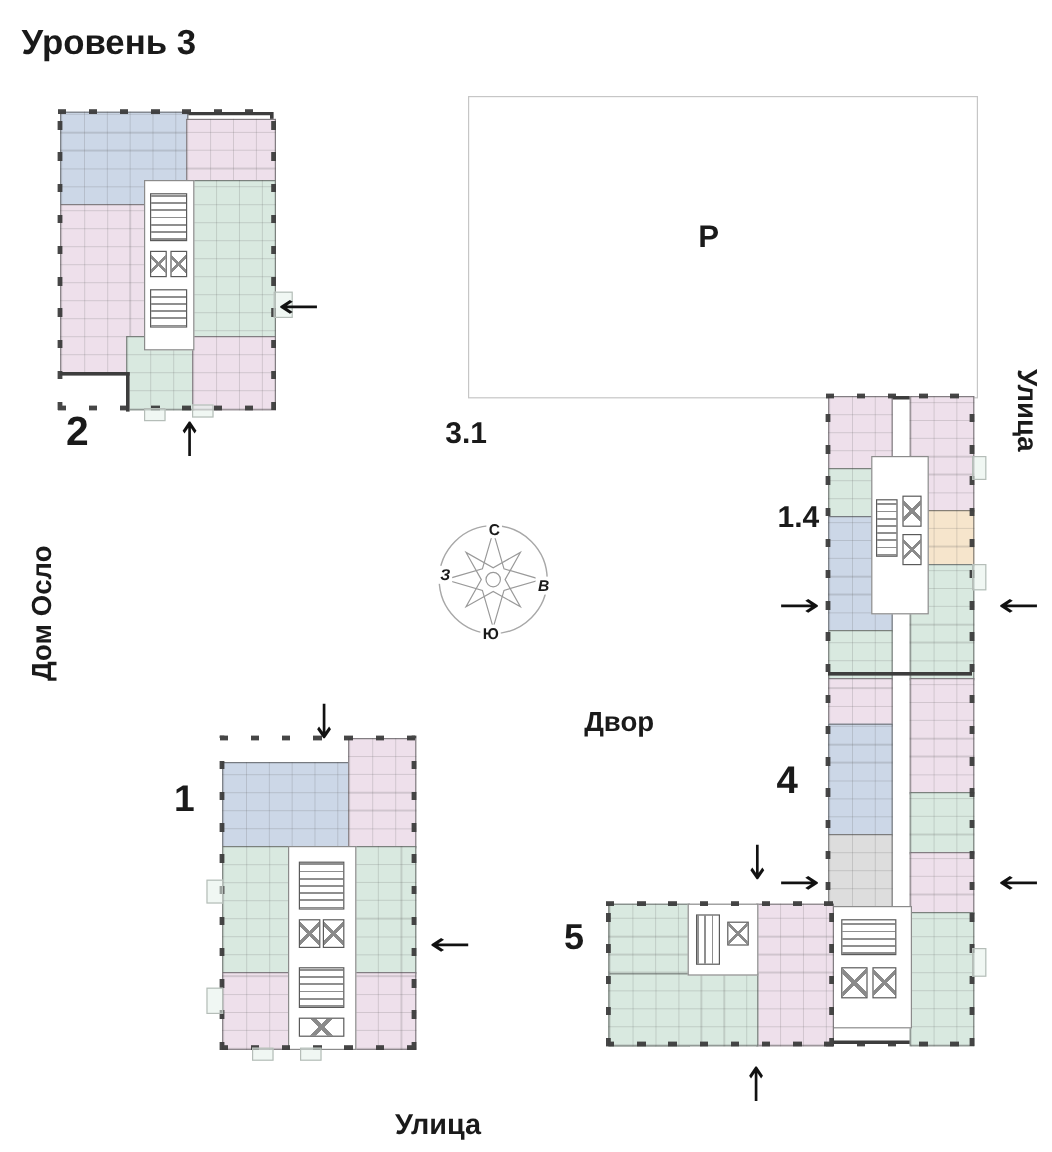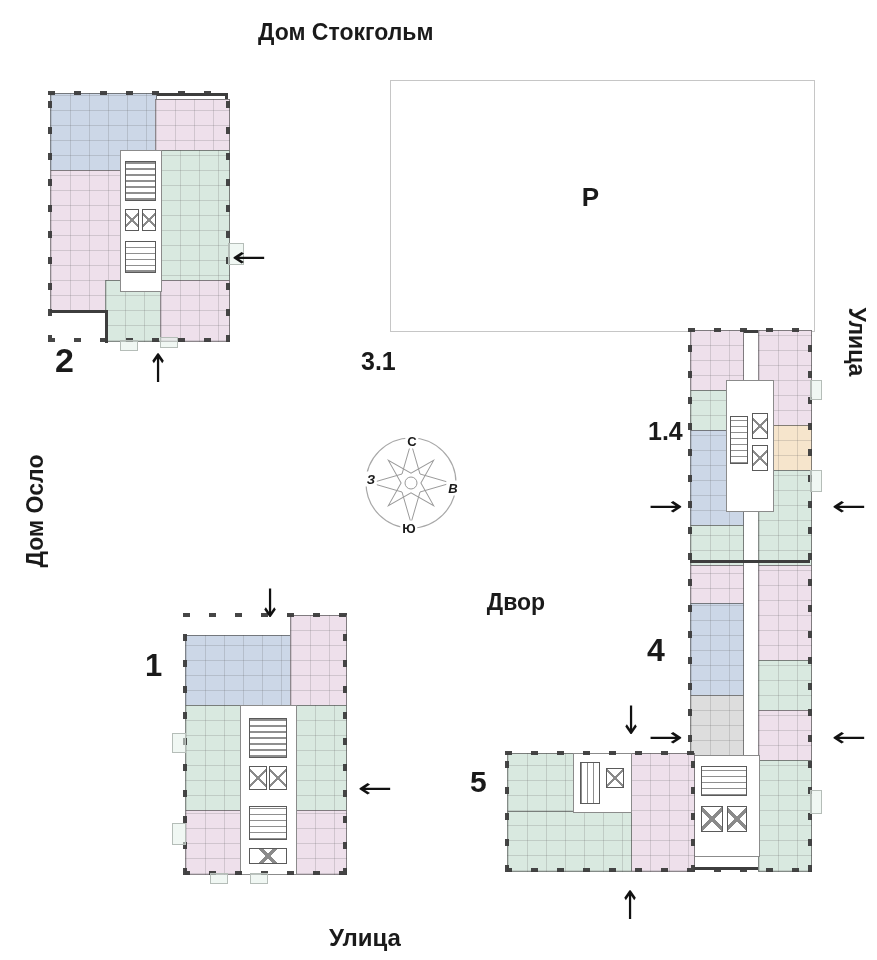--- a/index.html
+++ b/index.html
@@ -47,34 +47,34 @@
 
   .compass-letter{position:absolute;font-size:13px;font-weight:bold;background:#fff;padding:0 2px;
     transform:translate(-50%,-50%);}
   .compass-letter.it{font-style:italic;}
 </style>
 </head>
 <body>
 
 <div id="canvas">
 
-  <div class="lbl" style="left:258px;top:19px;font-size:23px;">Дом Стокгольм</div>
+  <div class="lbl" style="left:18px;top:20px;font-size:29px;">Уровень 3</div>
 
   <div class="lbl rot-ccw" style="left:35px;top:511px;font-size:23px;">Дом Осло</div>
   <div class="lbl rot-cw" style="left:856px;top:342px;font-size:23px;">Улица</div>
   <div class="lbl center" style="left:365px;top:938px;font-size:24px;">Улица</div>
   <div class="lbl center" style="left:516px;top:602px;font-size:23px;">Двор</div>
 
   <div class="parking" style="left:390px;top:80px;width:423px;height:250px;">
     <span style="position:relative;left:-12px;top:-9px;">Р</span>
   </div>
 
   <div class="lbl" style="left:55px;top:341px;font-size:34px;">2</div>
   <div class="lbl" style="left:145px;top:648px;font-size:31px;">1</div>
-  <div class="lbl" style="left:361px;top:347px;font-size:25px;">3.1</div>
+  <div class="lbl" style="left:371px;top:347px;font-size:25px;">3.1</div>
   <div class="lbl" style="left:648px;top:417px;font-size:25px;">1.4</div>
   <div class="lbl" style="left:647px;top:632px;font-size:32px;">4</div>
   <div class="lbl" style="left:470px;top:765px;font-size:30px;">5</div>
 
   <div class="bldg" style="left:50px;top:93px;width:178px;height:247px;">
     <div class="apt" style="left: 0px; top: 0px; width: 105px; height: 77px; background-color: rgb(204, 215, 231);"></div>
     <div class="apt" style="left: 105px; top: 6px; width: 73px; height: 71px; background-color: rgb(238, 224, 235);"></div>
     <div class="apt" style="left: 0px; top: 77px; width: 70px; height: 140px; background-color: rgb(238, 224, 235);"></div>
     <div class="apt" style="left: 110px; top: 57px; width: 68px; height: 140px; background-color: rgb(217, 233, 224);"></div>
     <div class="apt" style="left: 55px; top: 187px; width: 55px; height: 60px; background-color: rgb(217, 233, 224);"></div>

